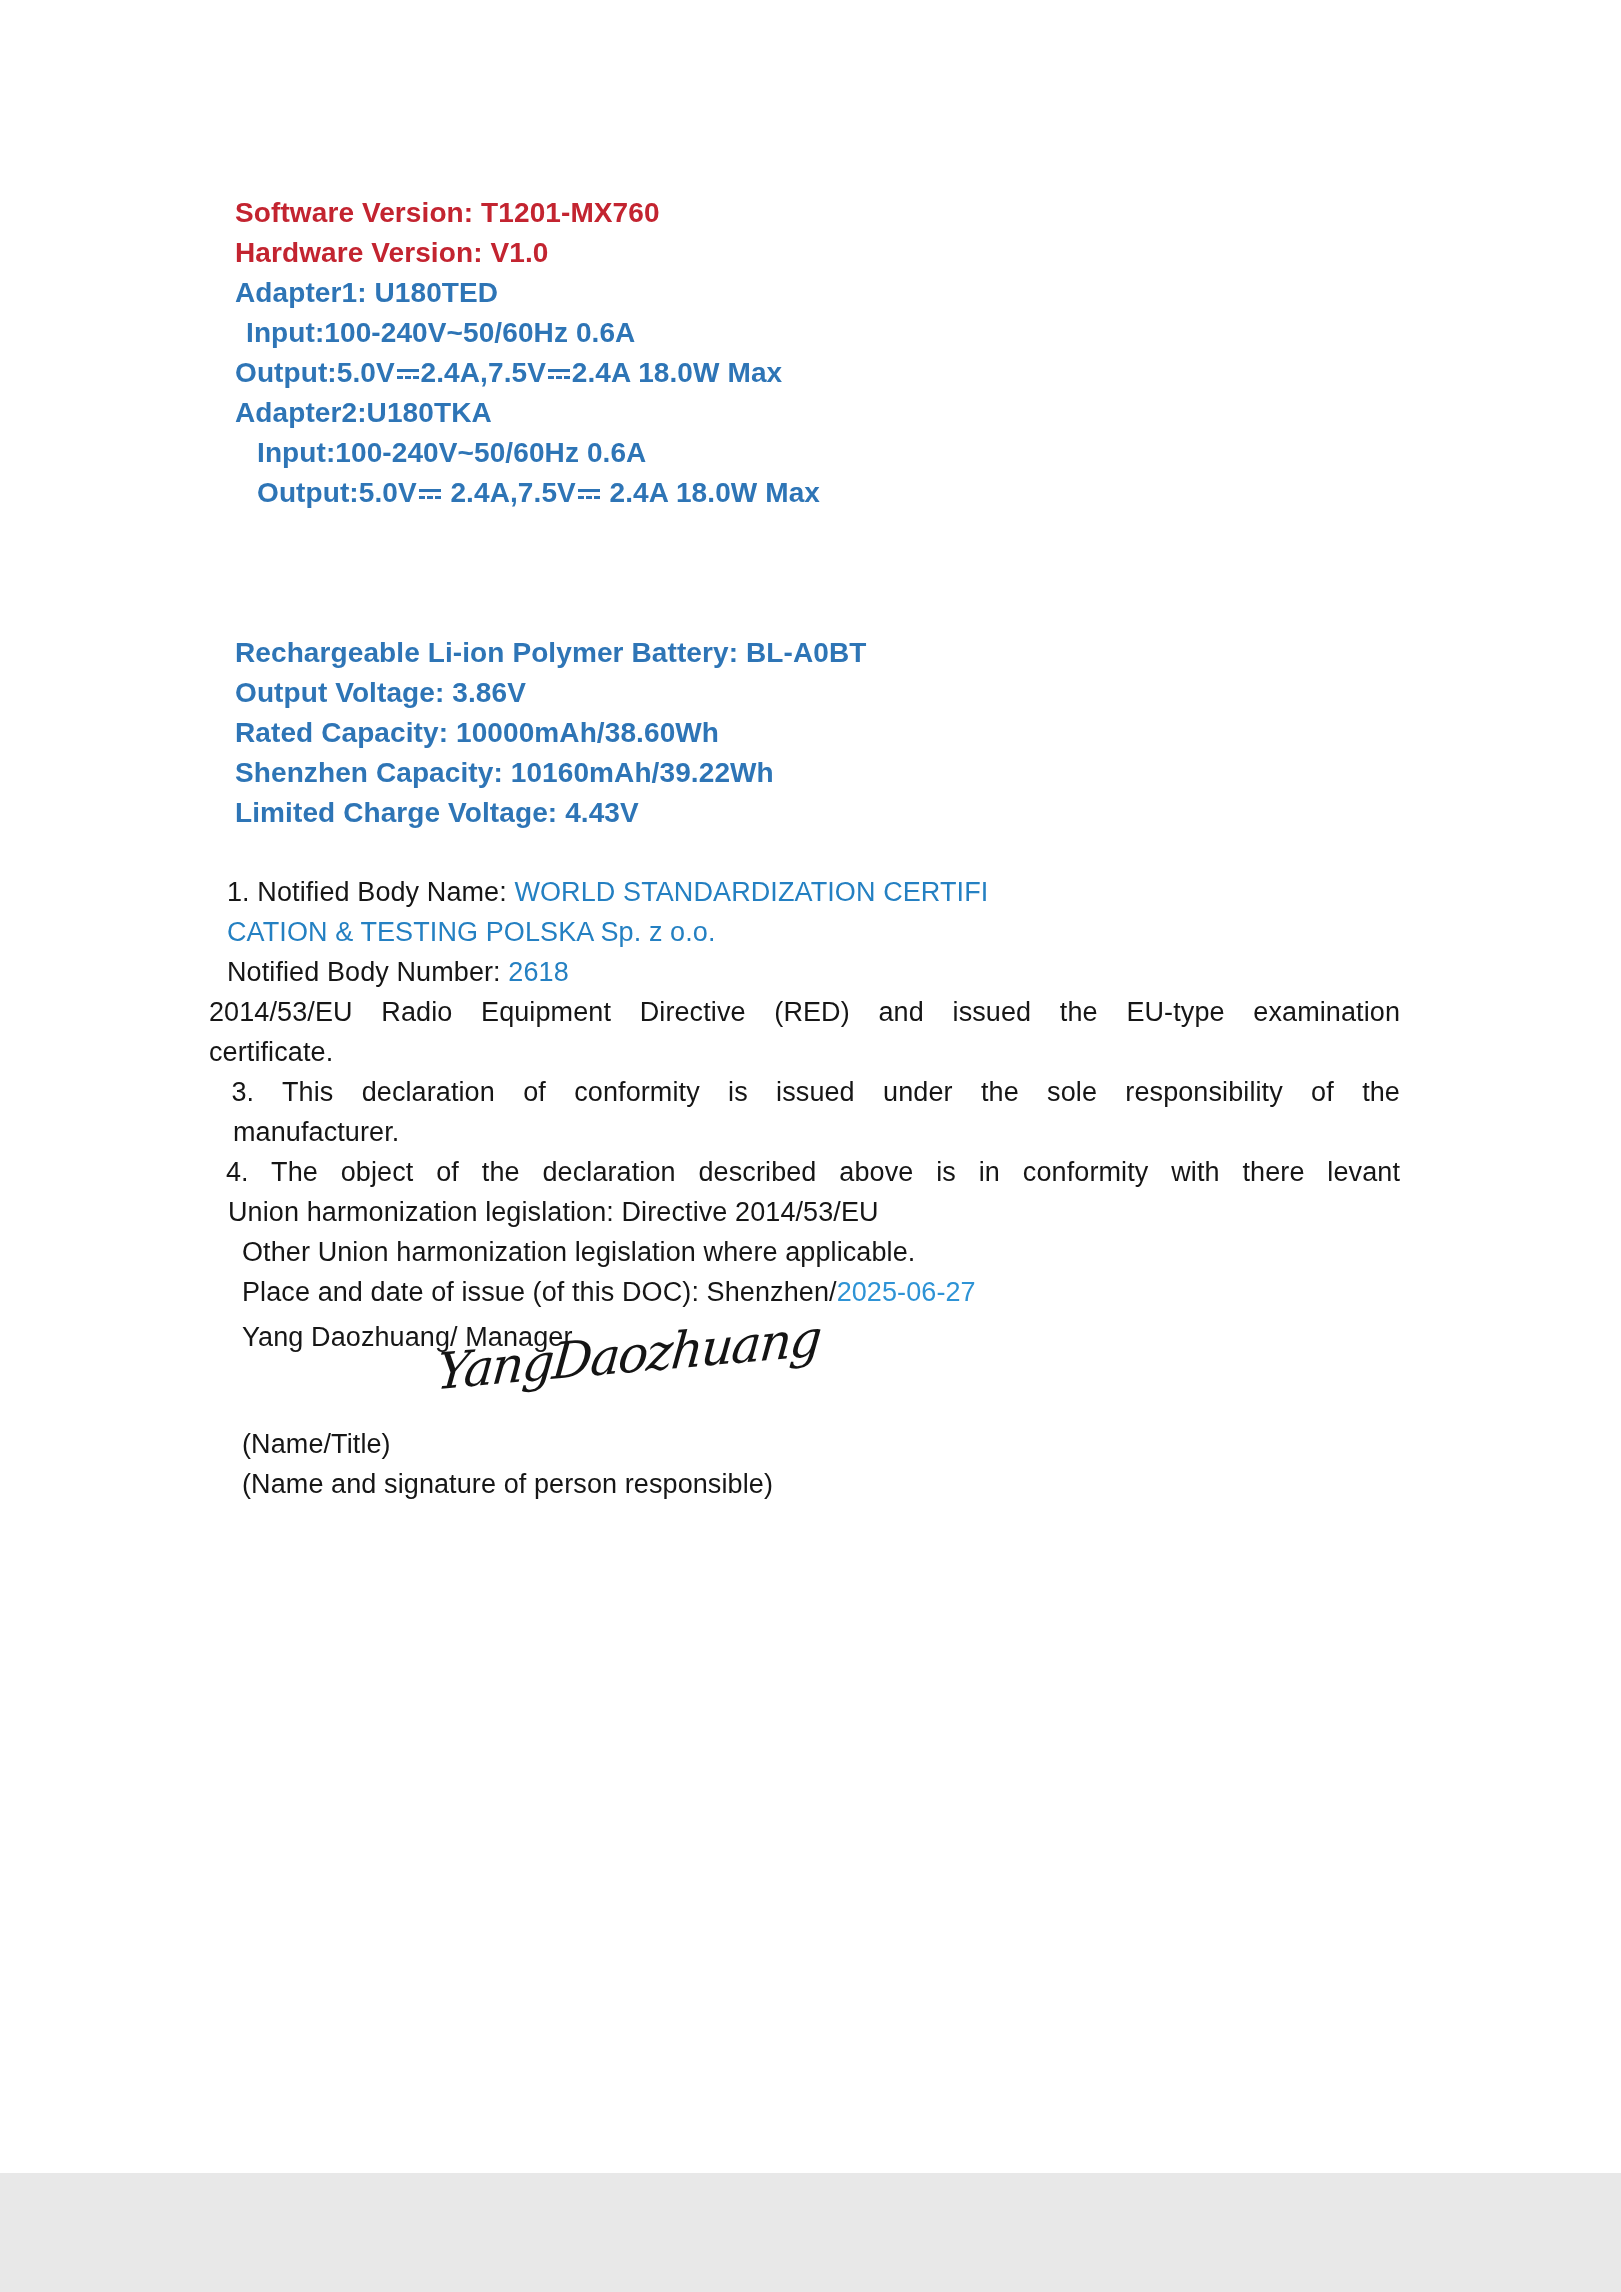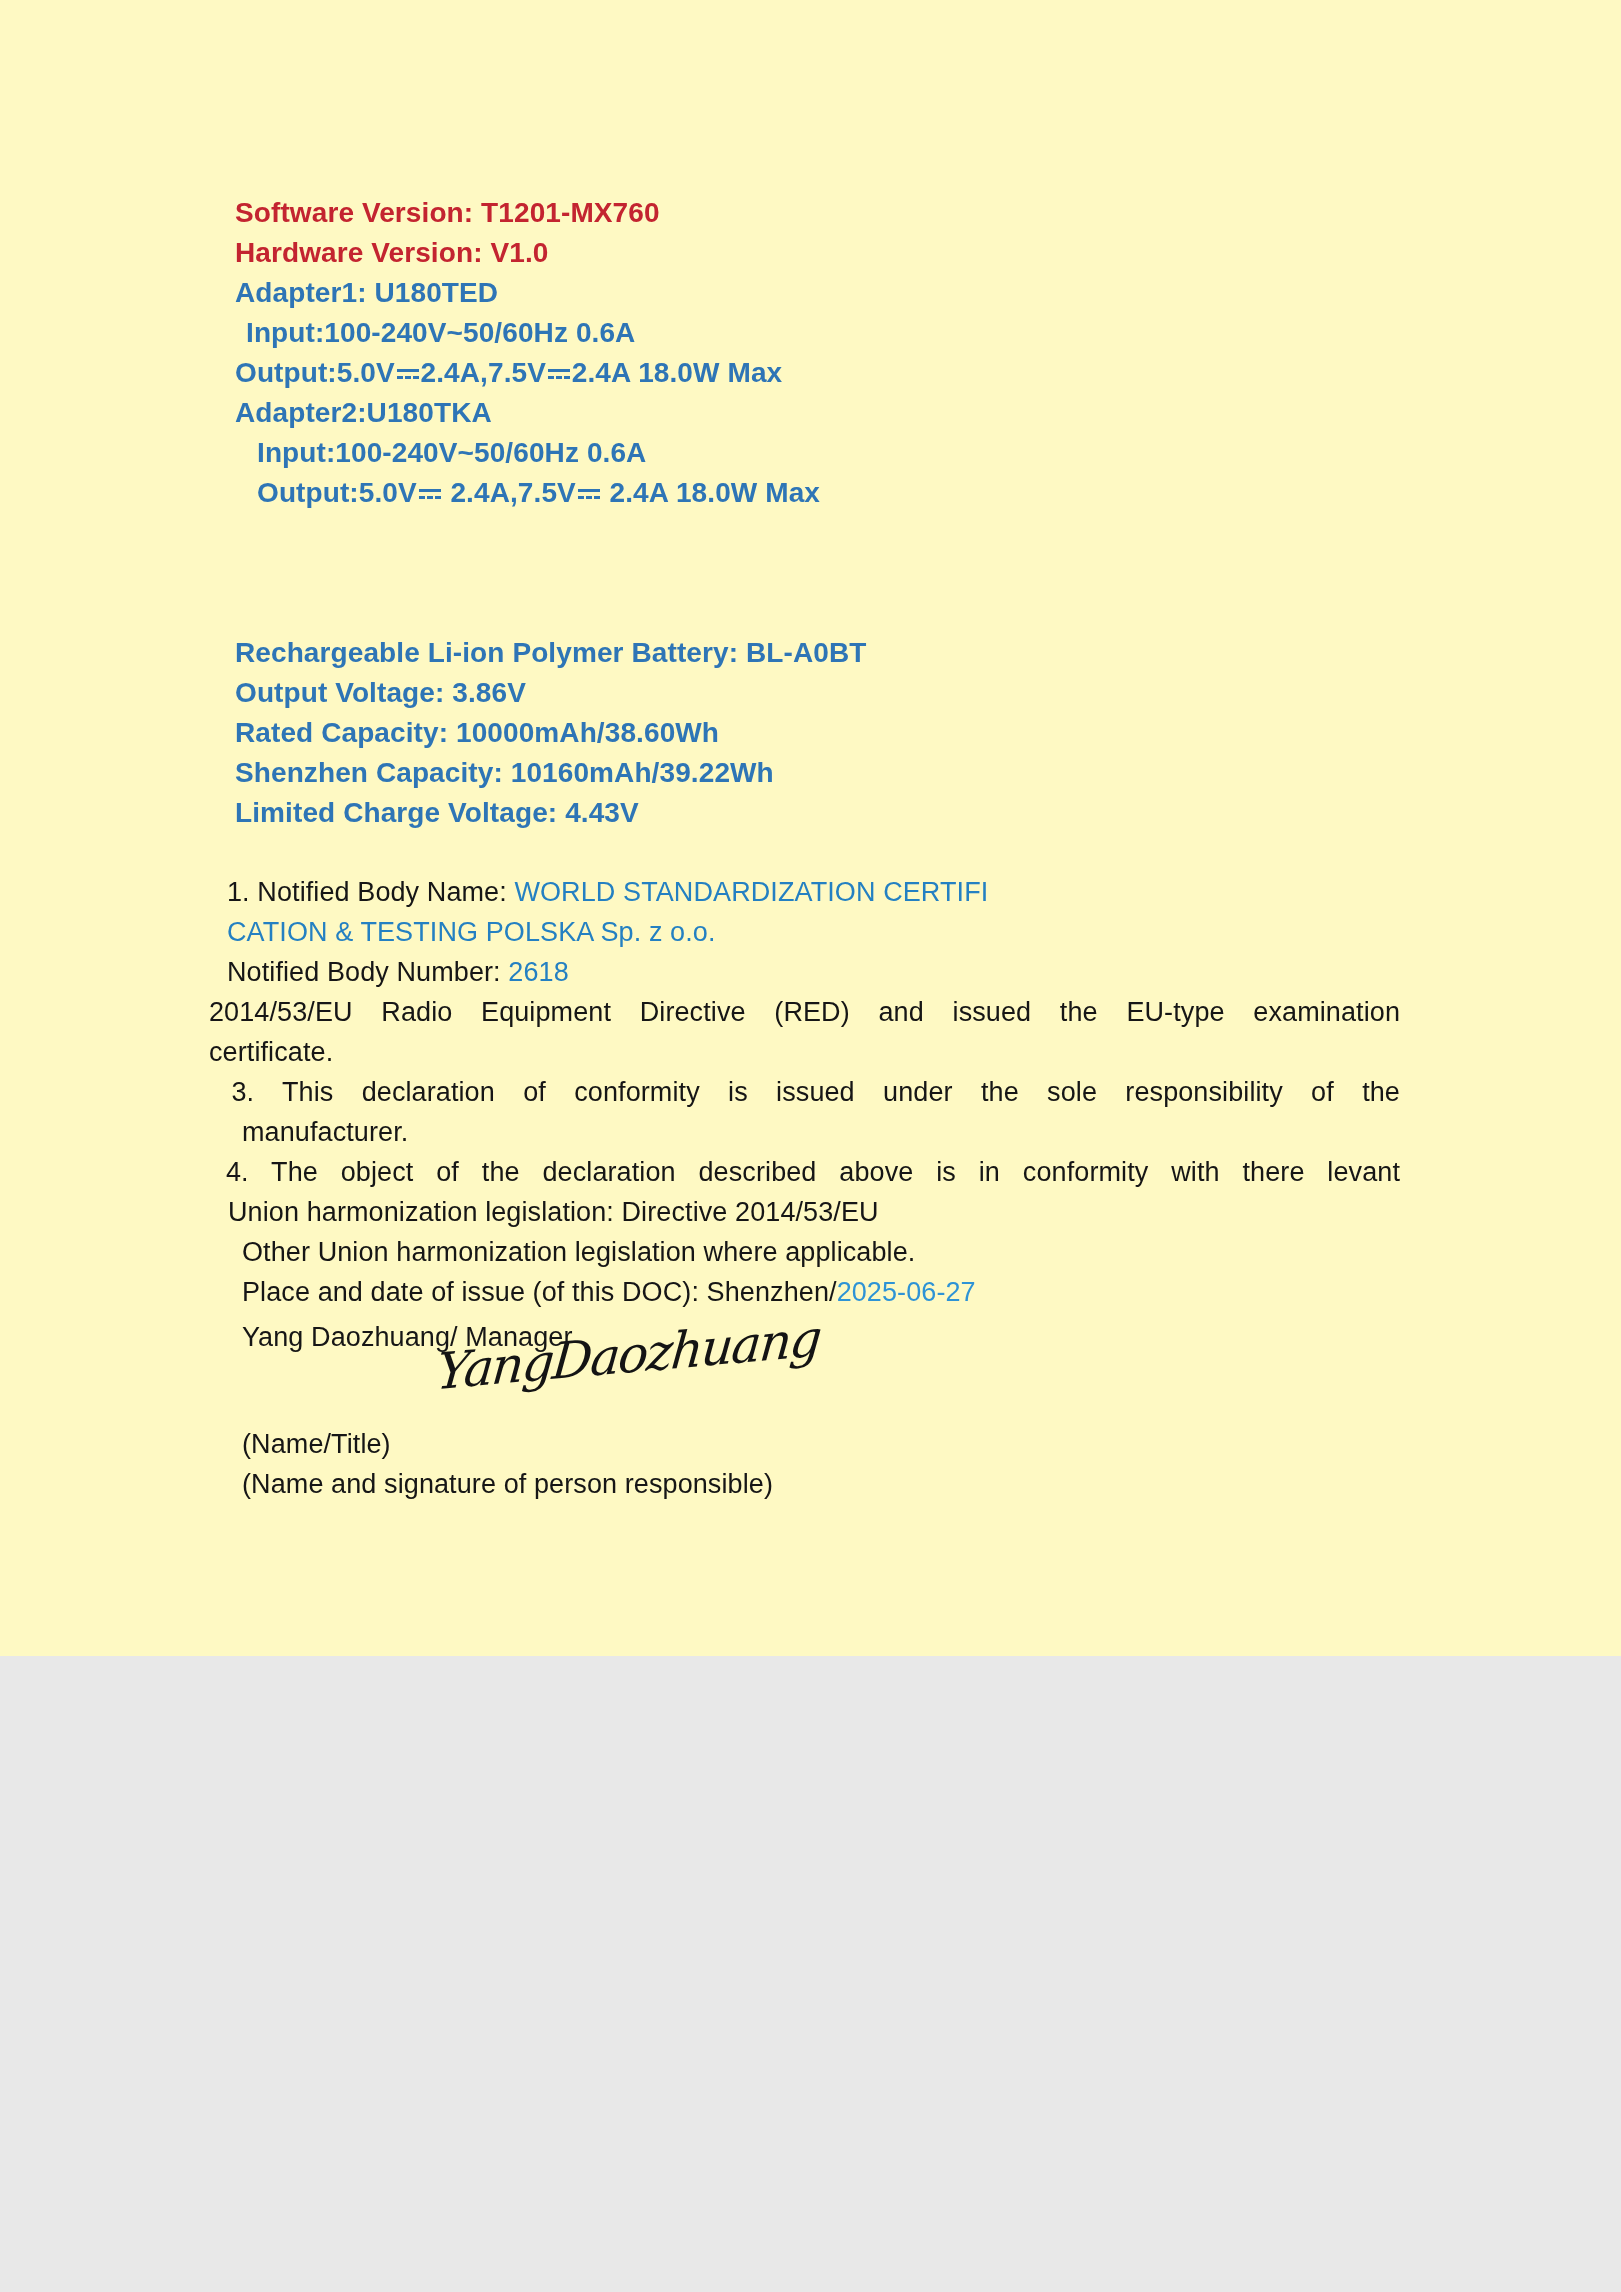--- a/index.html
+++ b/index.html
@@ -1,19 +1,19 @@
 <!DOCTYPE html>
 <html style="font-size:14.3px"><head>
 <meta charset="utf-8">
 <style>
   html,body{margin:0;padding:0;background:#e8e8e8;}
   .page{
     position:relative;
-    width:1622px;height:1656px;
-    background:#fef9c3;
+    width:1622px;height:2173px;
+    background:#ffffff;
     overflow:hidden;
     font-family:"Liberation Sans",sans-serif;
     color:#161616;
   }
   .content{padding:193px 222px 0 209px;}
   .line{
     font-size:27px;
     line-height:40px;
     letter-spacing:0.1px;
   }
@@ -23,21 +23,21 @@
   .blue{color:#2e75b6;}
   .certblue{color:#2480c2;}
   .dateblue{color:#2e93d5;}
   .just{text-align:justify;text-align-last:justify;}
   .ti25{text-indent:22.4px;}
   .ti19{text-indent:17px;}
   .ind-dev{margin-left:26px;}
   .ind-in1{margin-left:37px;}
   .ind-in2{margin-left:48px;}
   .ind-nb{margin-left:18px;}
-  .ind-manu{margin-left:33px;}
+  .ind-manu{margin-left:24px;}
   .ind-union{margin-left:19px;}
   .ind-gen{margin-left:33px;}
   .sp1{height:120px;}
   .sp2{height:39px;}
   .sp3{height:4.5px;}
   
   .dc{
     display:inline-block;
     width:24px;height:18px;
     position:relative;

